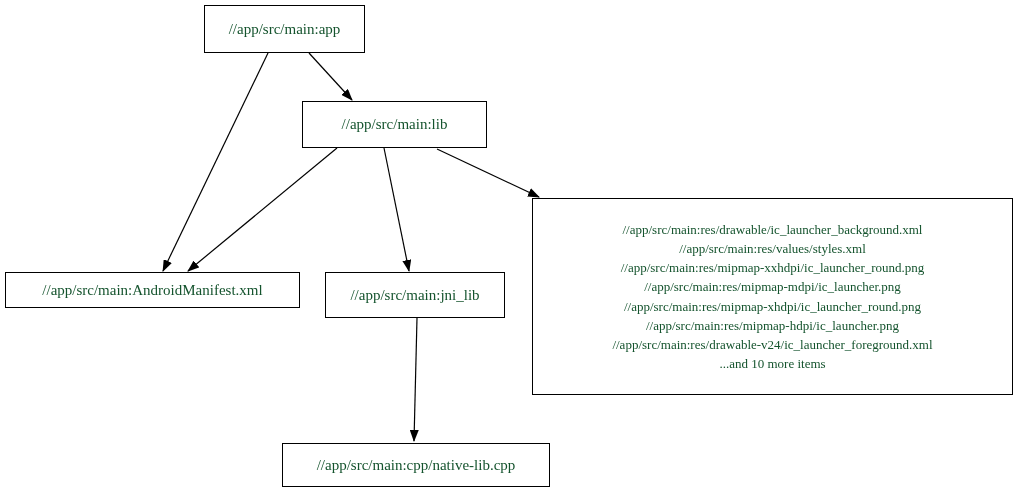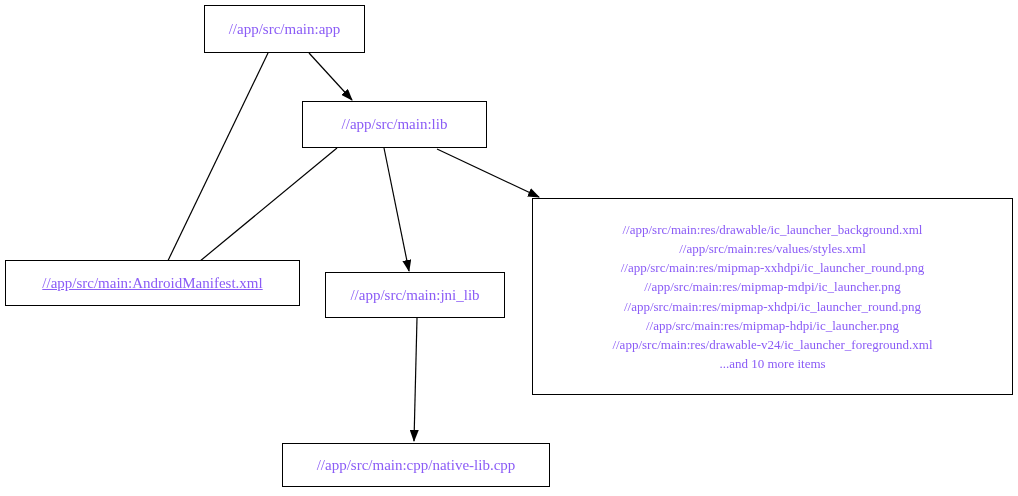--- a/index.html
+++ b/index.html
@@ -6,21 +6,21 @@
     margin: 0;
     padding: 0;
     background: #ffffff;
   }
   .canvas {
     position: relative;
     width: 1018px;
     height: 496px;
     background: #ffffff;
     font-family: "Liberation Serif", "DejaVu Serif", serif;
-    color: #8b5cf6;
+    color: #14532d;
     overflow: hidden;
   }
   .edges-layer {
     position: absolute;
     left: 0;
     top: 0;
     width: 1018px;
     height: 496px;
   }
   .edges-layer line {
@@ -39,21 +39,21 @@
     white-space: nowrap;
     text-align: center;
   }
   .node.multi {
     flex-direction: column;
     line-height: 19.2px;
     font-size: 13px;
   }
   .node-app      { left: 204px; top: 5px;   width: 161px; height: 48px; }
   .node-lib      { left: 302px; top: 101px; width: 185px; height: 47px; }
-  .node-manifest { left: 5px;   top: 260px; width: 295px; height: 46px; text-decoration: underline; }
+  .node-manifest { left: 5px;   top: 272px; width: 295px; height: 36px; }
   .node-jni      { left: 325px; top: 272px; width: 180px; height: 46px; text-align: right; }
   .node-res      { left: 532px; top: 198px; width: 481px; height: 197px; }
   .node-cpp      { left: 282px; top: 443px; width: 268px; height: 44px; }
 </style>
 </head>
 <body>
 
 <div class="canvas">
 
   <svg class="edges-layer" width="1018" height="496" viewBox="0 0 1018 496" xmlns="http://www.w3.org/2000/svg">

